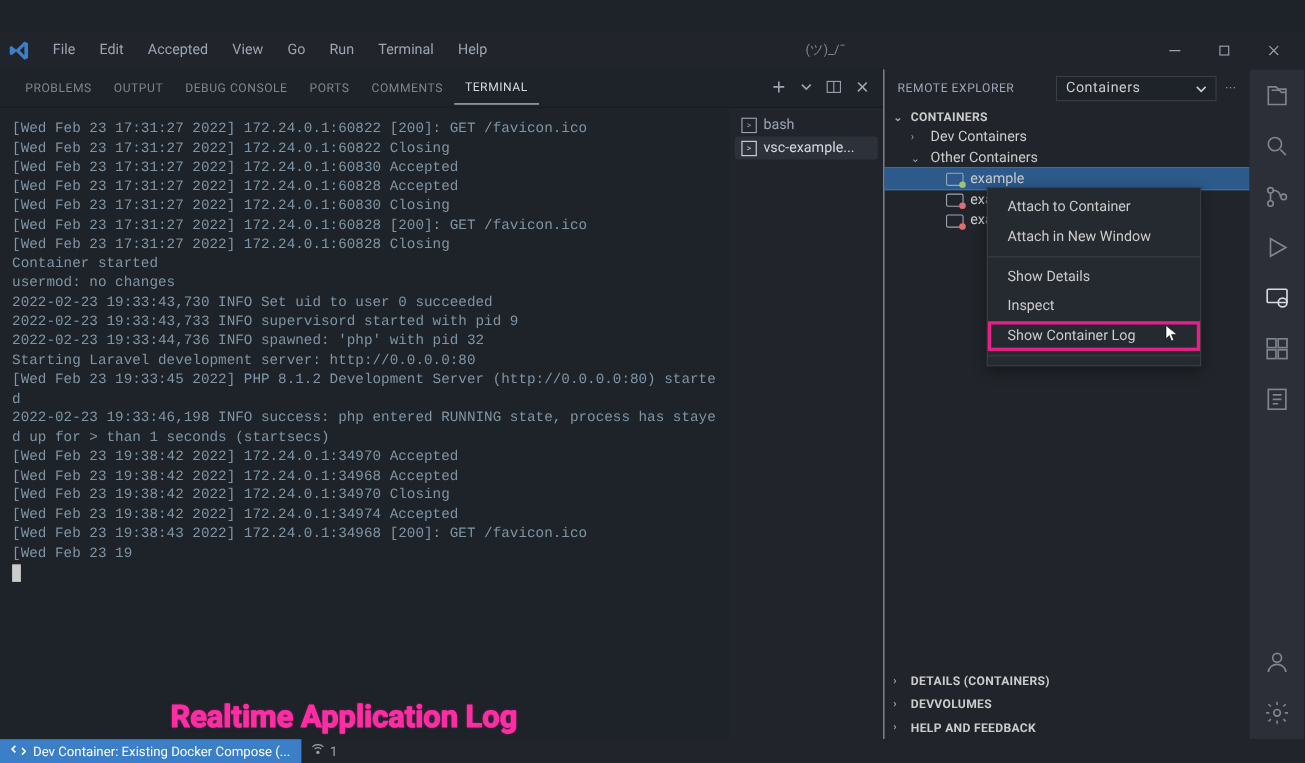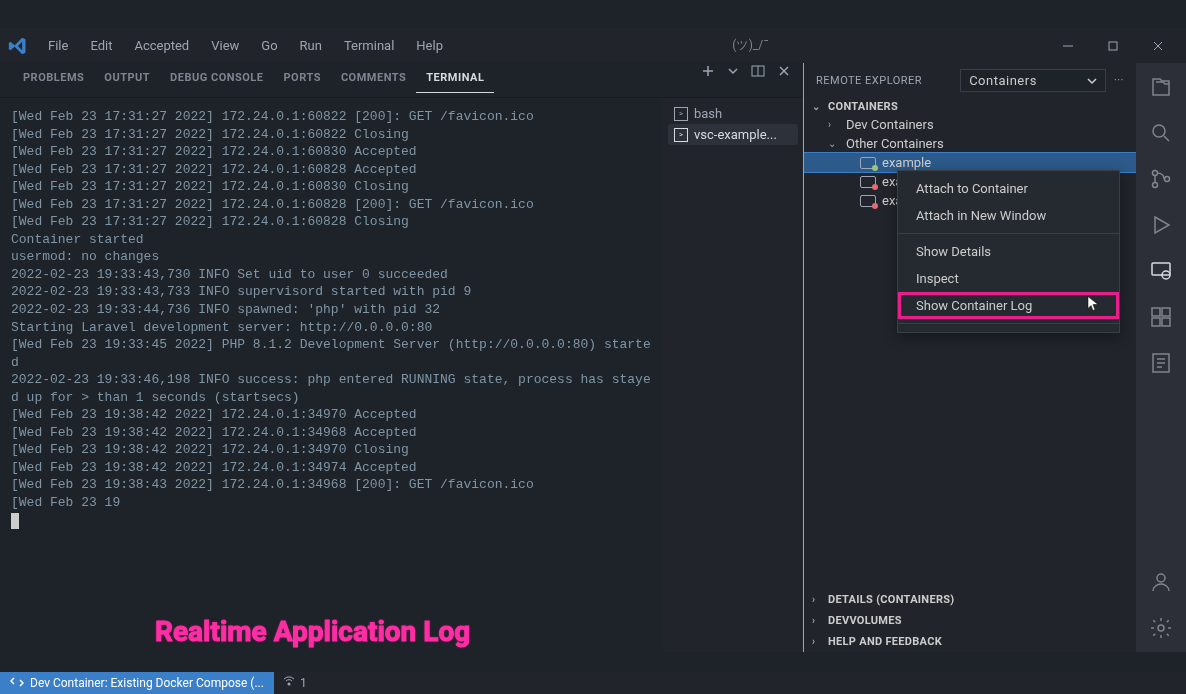--- a/index.html
+++ b/index.html
@@ -71,26 +71,25 @@
     .editor-area {
       flex: 1;
       display: flex;
       flex-direction: column;
       overflow: hidden;
       background: #1e2229;
     }
     .panel-tabs {
       height: 35px;
       display: flex;
-      align-items: flex-start;
+      align-items: center;
       padding: 0 13px;
       color: #7f848e;
       font-size: 11px;
       border-bottom: 1px solid rgba(0,0,0,0.2);
-      font-weight: bold;
     }
     .panel-tab {
       padding: 8px 10px;
       cursor: pointer;
       letter-spacing: 0.5px;
     }
     .panel-tab.active {
       color: #d7dae0;
       border-bottom: 1px solid #d7dae0;
     }
@@ -263,21 +262,21 @@
     }
     .container-icon.stopped::after {
       background: #e06c75;
     }
     .indent-1 { padding-left: 24px; }
     .indent-3 { padding-left: 56px; }
     .context-menu {
       position: absolute;
       left: 897px;
       top: 170px;
-      width: 223px;
+      width: 195px;
       background: #252930;
       border: 1px solid #3a3f47;
       box-shadow: 0 4px 12px rgba(0,0,0,0.4);
       z-index: 100;
       padding: 4px 0;
     }
     .context-menu-item {
       padding: 6px 18px;
       color: #cccccc;
       font-size: 13px;
@@ -343,21 +342,20 @@
     .activity-spacer {
       flex: 1;
     }
     .status-bar {
       height: 22px;
       background: #21252b;
       display: flex;
       align-items: center;
       color: #9da5b4;
       font-size: 12px;
-      margin-top: 20px;
     }
     .status-remote {
       background: #3b7fc9;
       color: #fff;
       padding: 0 10px;
       height: 100%;
       display: flex;
       align-items: center;
       gap: 6px;
     }

